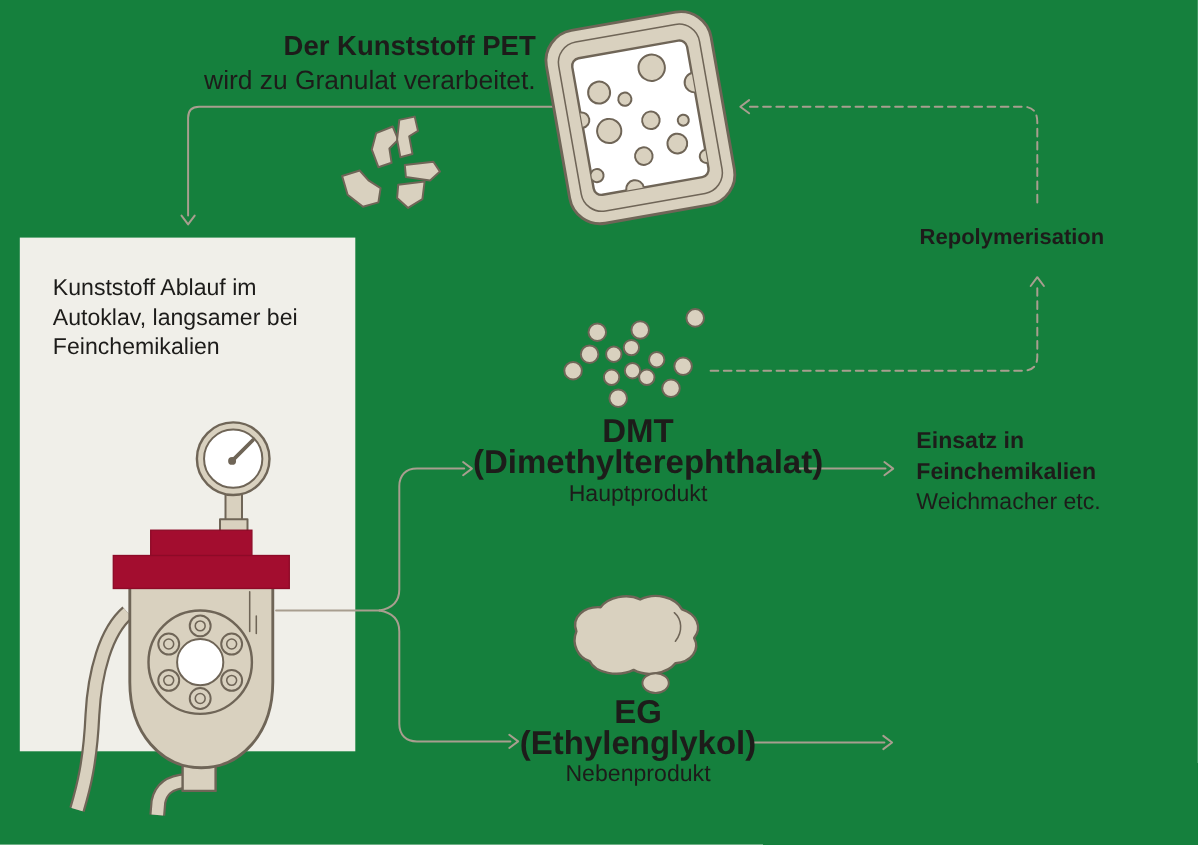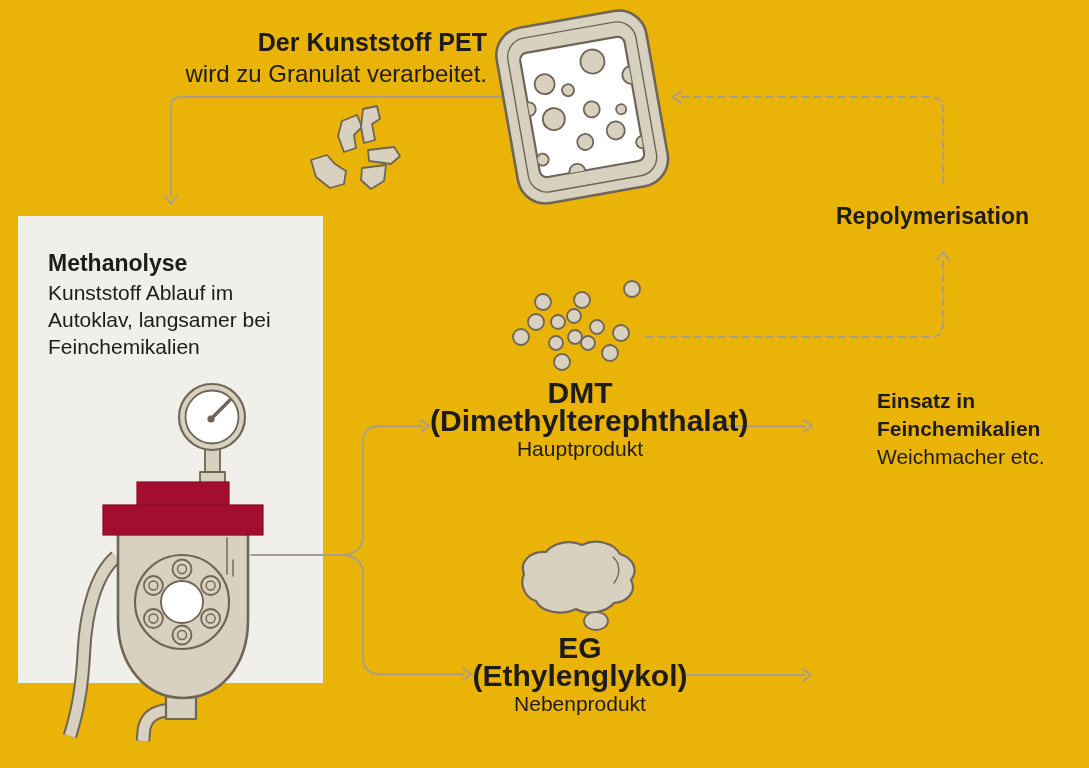--- a/index.html
+++ b/index.html
@@ -2,37 +2,37 @@
 <html style="--box: #f0efe9; --beige: #d9d1bf; --outline: #6f6557; --line: #a89e8f; --red: #a30d2f; --reddark: #8d0a27; --text: #1d1c1a; --white: #ffffff;"><head>
 <meta charset="utf-8">
 <style>
   :root{
     --box:#f0efe9; --beige:#d9d1bf; --outline:#6f6557; --line:#a89e8f;
     --red:#a30d2f; --reddark:#8d0a27; --text:#1d1c1a; --white:#ffffff;
   }
   html,body{margin:0;padding:0;background:#fff;}
   .canvas{
     position:relative; width:1089px; height:768px; overflow:hidden;
-    background:#eab308; font-family:"Liberation Sans", sans-serif; color:var(--text);
+    background:#15803d; font-family:"Liberation Sans", sans-serif; color:var(--text);
   }
   .art{position:absolute; left:0; top:0; width:1089px; height:768px;}
   .txt{position:absolute; white-space:nowrap; line-height:28px; font-size:21px;}
   .txt span{display:block;}
   .b{font-weight:bold;}
   .center{text-align:center;}
   .right{text-align:right;}
 
   .top-title{top:27px; right:602px; font-size:24px; line-height:31px;}
   .top-title .t1{font-size:25px;}
   .meth-block{left:48px; top:248px; line-height:27px; font-size:21px;}
   .meth-block .h{font-size:23px; line-height:31px;}
-  .repoly-label{left:836px; top:202px; font-size:23px;}
+  .repoly-label{left:836px; top:202px; font-size:20px;}
   .dmt-block{left:430px; top:379px; width:300px; line-height:28px;}
   .dmt-block .big{font-size:30px;}
-  .einsatz-block{left:877px; top:387px; line-height:28px;}
+  .einsatz-block{left:833px; top:387px; line-height:28px;}
   .eg-block{left:430px; top:634px; width:300px; line-height:28px;}
   .eg-block .big{font-size:30px;}
   .grund-block{left:836px; top:634px; line-height:27.5px;}
 
   
   .shape{fill:var(--beige); stroke:var(--outline); stroke-width:2.2; stroke-linejoin:round; stroke-linecap:round;}
   .thick{stroke-width:2.6;}
   .thin{stroke-width:1.8;}
   .whitefill{fill:var(--white);}
   .nofill{fill:none;}
@@ -181,21 +181,20 @@
       <ellipse class="shape thin" cx="596" cy="621" rx="12" ry="9"></ellipse>
     </g>
   </svg>
 
   <div class="txt top-title right">
     <span class="b t1">Der Kunststoff PET</span>
     <span>wird zu Granulat verarbeitet.</span>
   </div>
 
   <div class="txt meth-block">
-    <span class="b h">Methanolyse</span>
     <span>Kunststoff Ablauf im</span>
     <span>Autoklav, langsamer bei</span>
     <span>Feinchemikalien</span>
   </div>
 
   <div class="txt repoly-label b">Repolymerisation</div>
 
   <div class="txt dmt-block center">
     <span class="b big">DMT</span>
     <span class="b big">(Dimethylterephthalat)</span>

